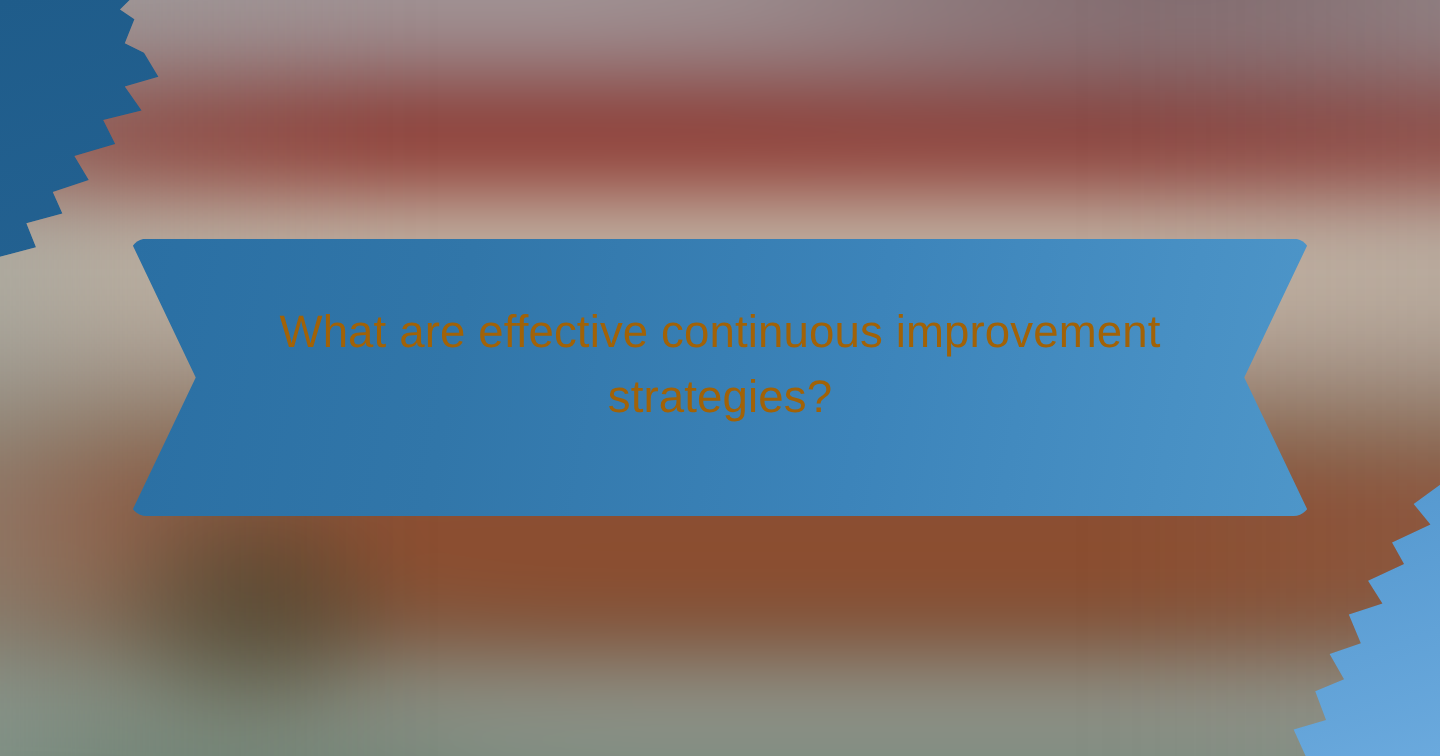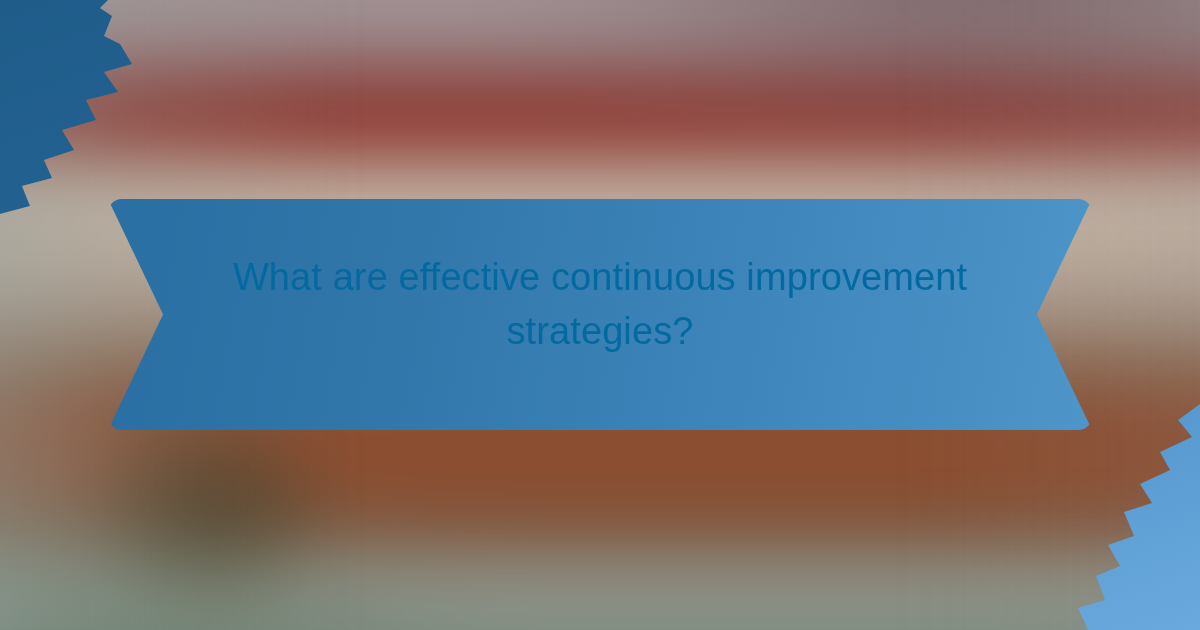--- a/index.html
+++ b/index.html
@@ -148,21 +148,21 @@
   .banner-text {
     position: absolute;
     left: 170px;
     top: 199px;
     width: 860px;
     height: 211px;
     display: flex;
     align-items: center;
     justify-content: center;
     text-align: center;
-    color: #0369a1;
+    color: #a16207;
     font-size: 38px;
     line-height: 1.42;
     font-weight: 400;
     letter-spacing: 0.1px;
     padding: 0 10px;
     box-sizing: border-box;
     text-rendering: optimizeLegibility;
   }
 
   

